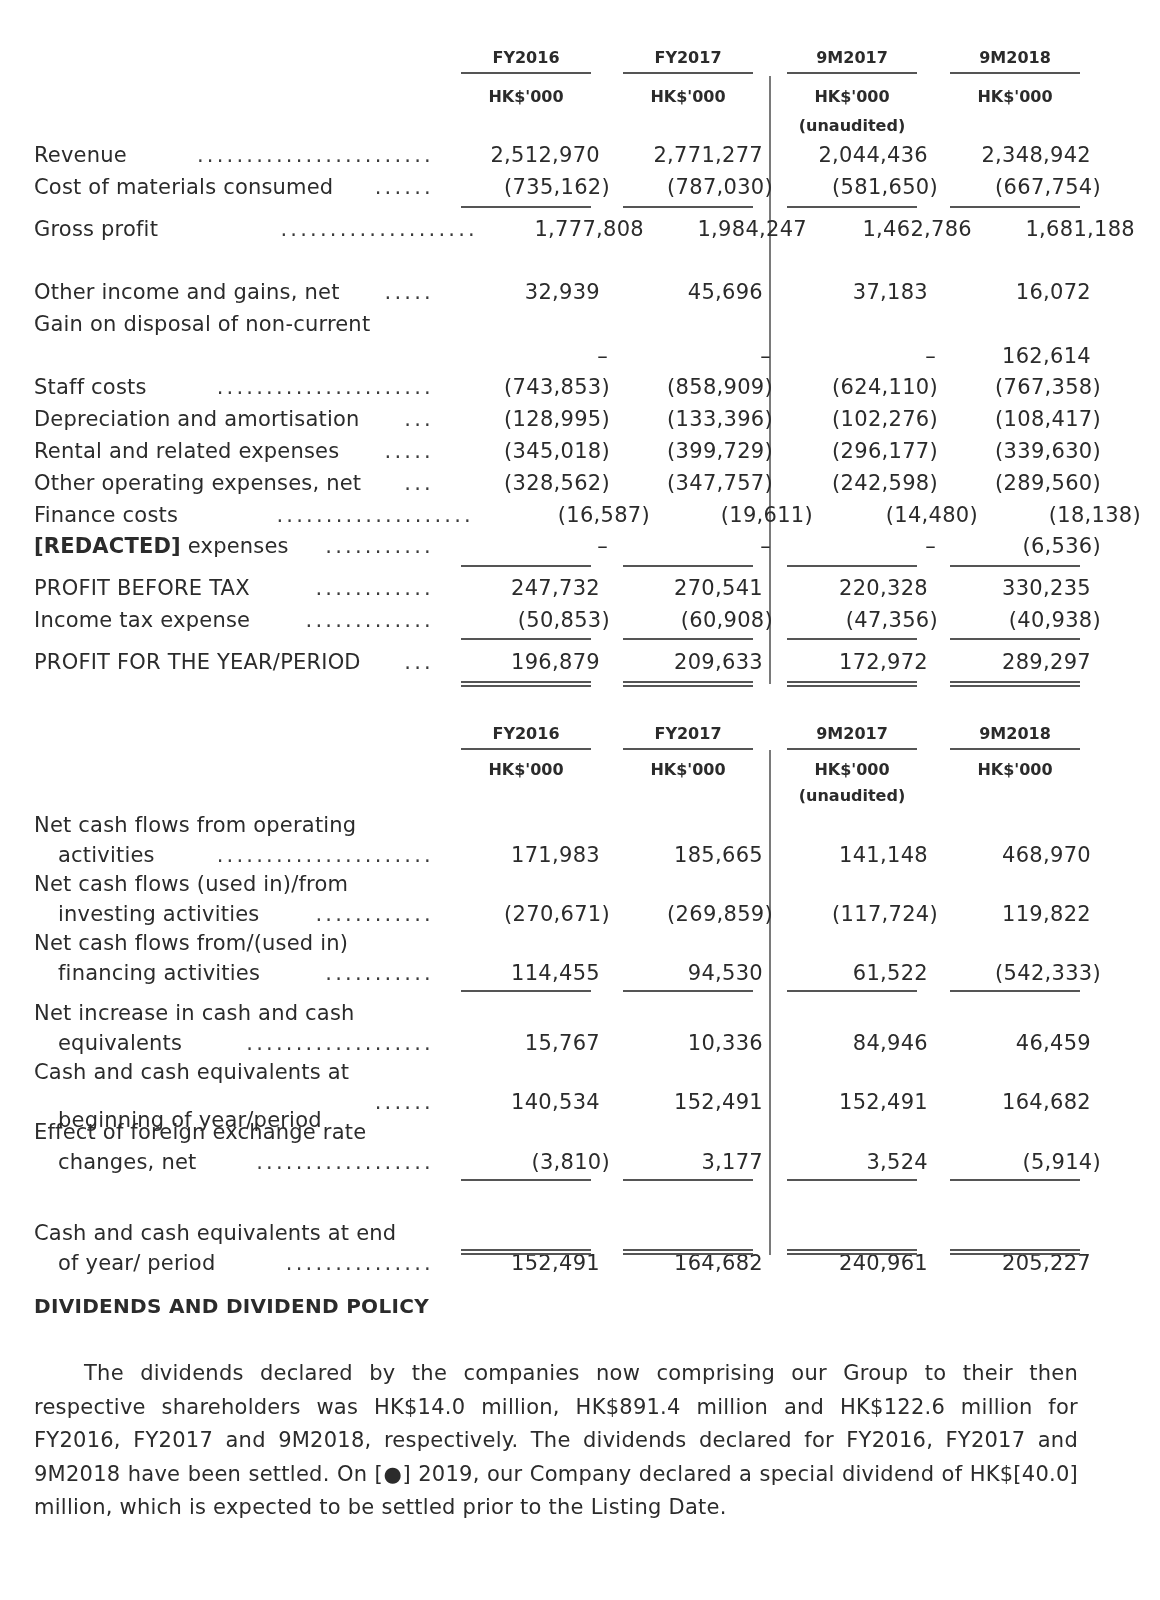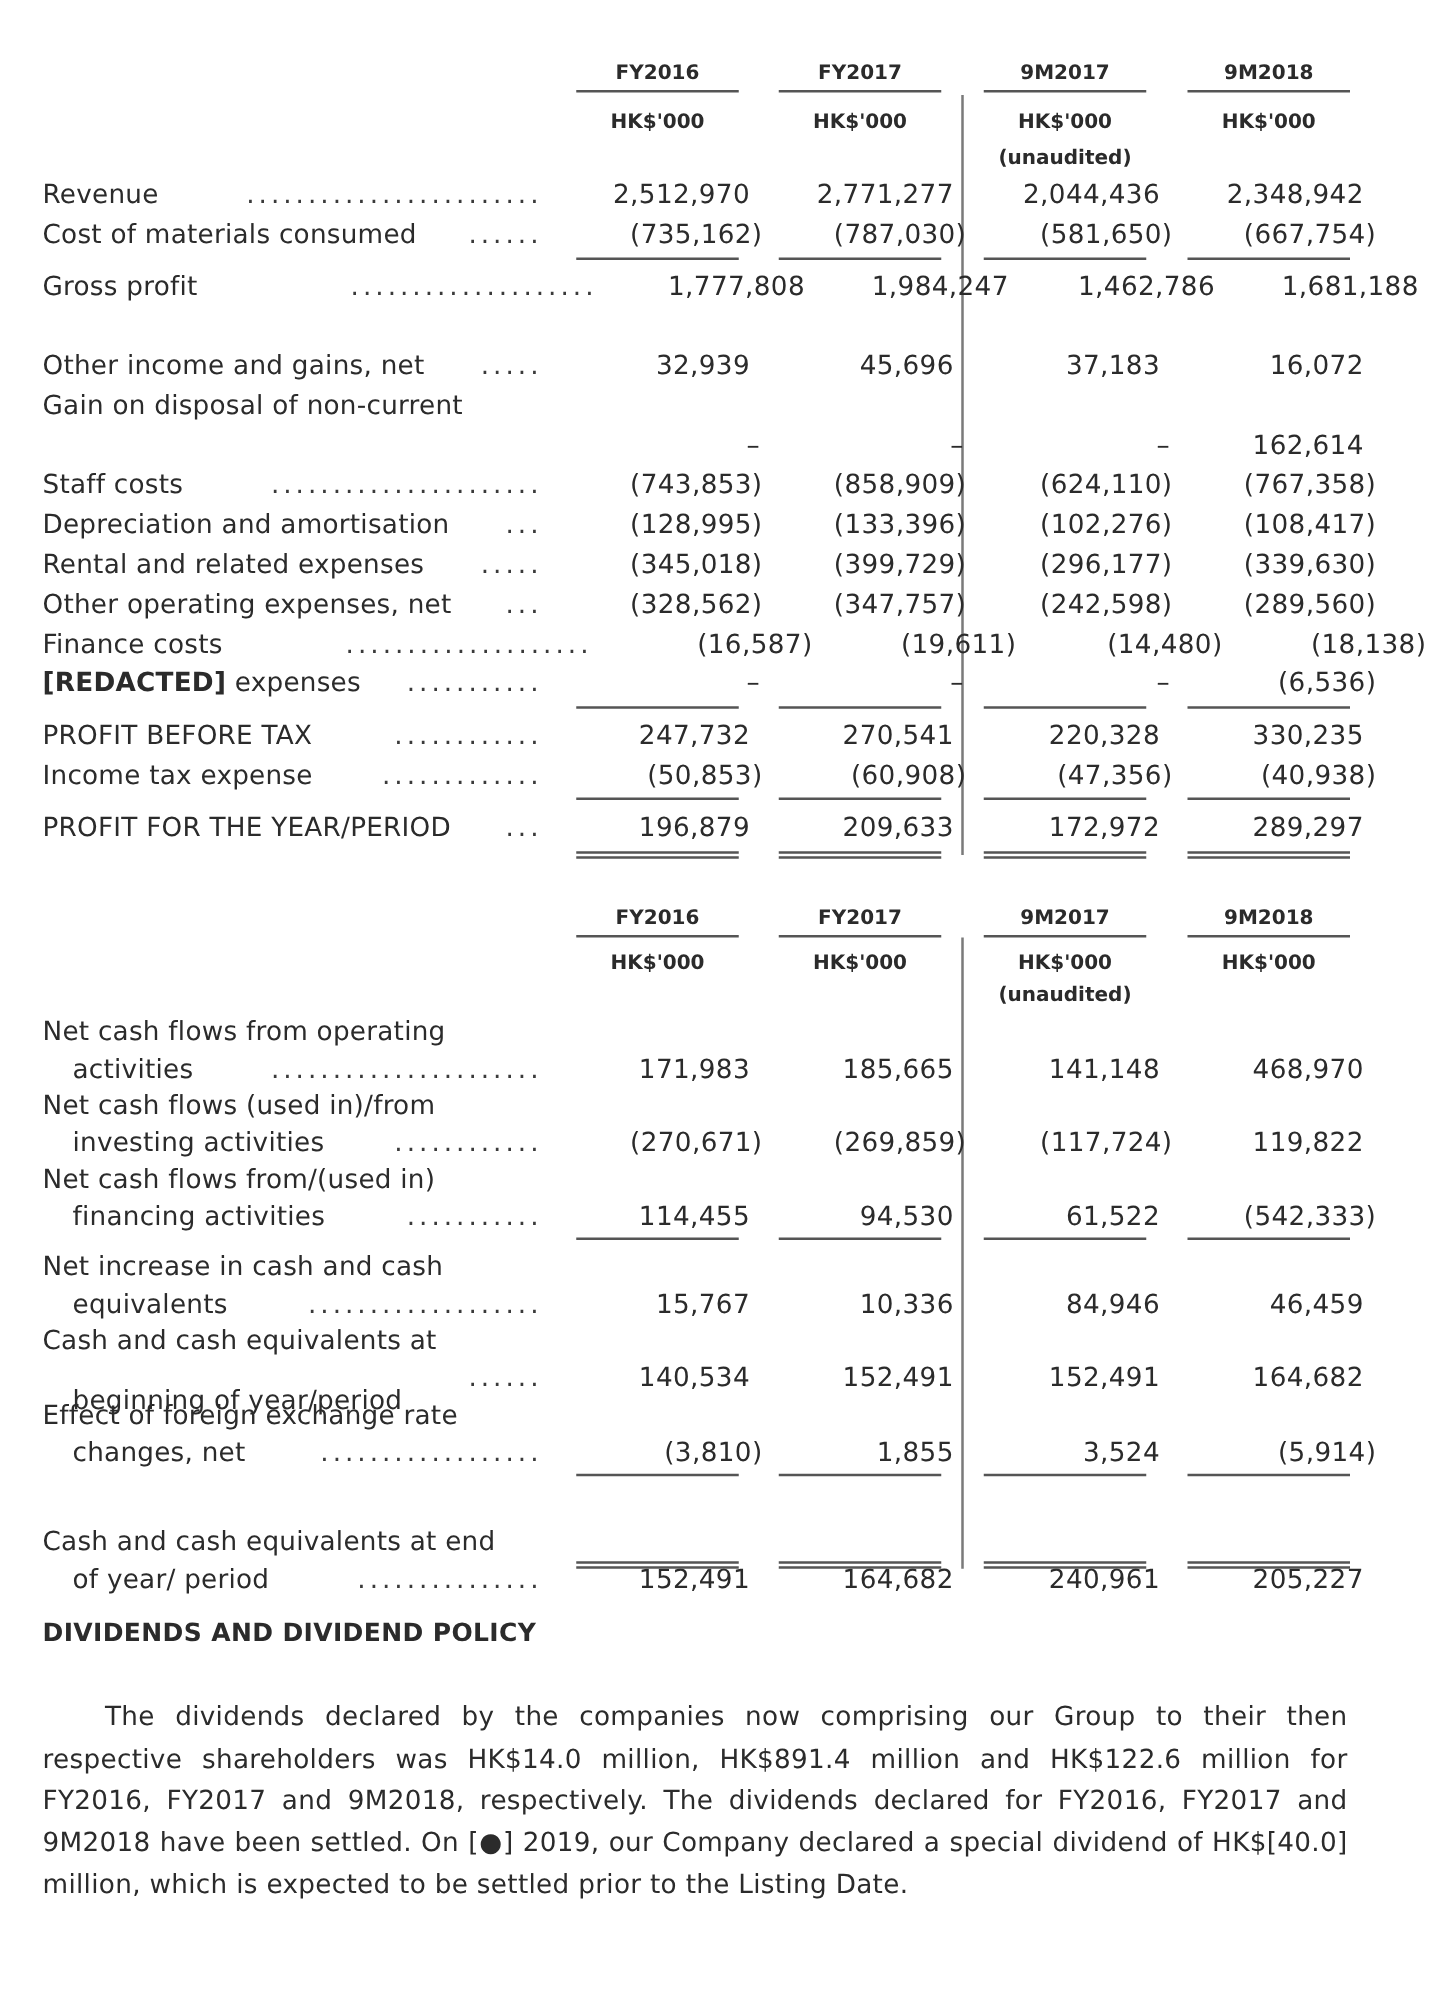--- a/index.html
+++ b/index.html
@@ -252,21 +252,21 @@
       <span class="cell c1" style="top:30px;">152,491</span>
       <span class="cell c2" style="top:30px;">152,491</span>
       <span class="cell c3" style="top:30px;">164,682</span>
     </div>
 
     <div class="row" style="top:1117px; height:64px;">
       <span class="label" style="top:0;">Effect of foreign exchange rate</span>
       <span class="label indent" style="top:30px;">changes, net</span>
       <span class="dots" style="top:30px;">..................</span>
       <span class="cell c0 neg" style="top:30px;">(3,810)</span>
-      <span class="cell c1" style="top:30px;">1,855</span>
+      <span class="cell c1" style="top:30px;">3,177</span>
       <span class="cell c2" style="top:30px;">3,524</span>
       <span class="cell c3 neg" style="top:30px;">(5,914)</span>
     </div>
     <div class="uline u0" style="top:1179px;"></div>
     <div class="uline u1" style="top:1179px;"></div>
     <div class="uline u2" style="top:1179px;"></div>
     <div class="uline u3" style="top:1179px;"></div>
 
     <div class="row" style="top:1186px; height:64px;margin-top:32px;">
       <span class="label" style="top:0;">Cash and cash equivalents at end</span>

